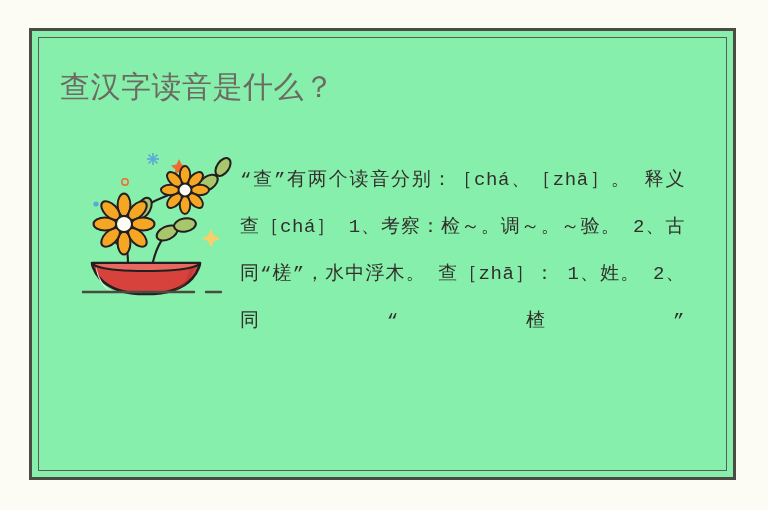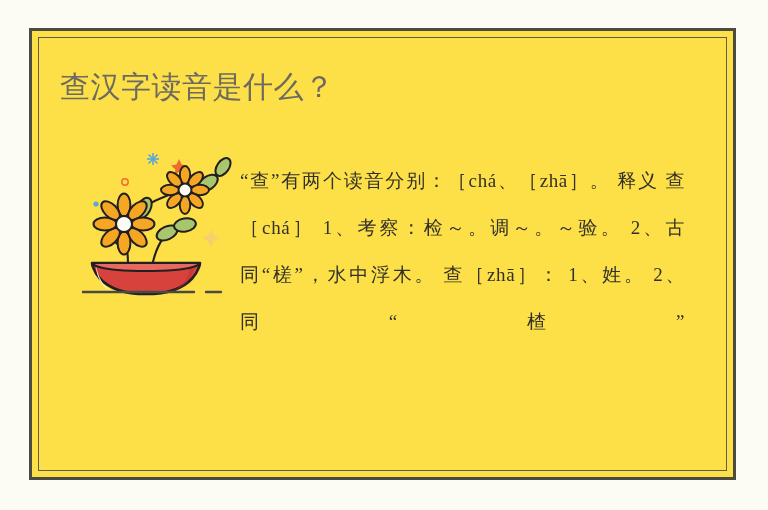--- a/index.html
+++ b/index.html
@@ -23,21 +23,21 @@
     background: #fdfcf4;
   }
   .outer-frame {
     position: absolute;
     left: 29px;
     top: 28px;
     width: 707px;
     height: 452px;
     border: 3px solid #4b4b42;
     box-sizing: border-box;
-    background: #fde047;
+    background: #86efac;
   }
   .inner-frame {
     position: absolute;
     left: 6px;
     top: 6px;
     right: 6px;
     bottom: 6px;
     border: 1px solid #5c5c52;
     box-sizing: border-box;
   }
@@ -70,21 +70,21 @@
     top: 14px;
     width: 160px;
     height: 160px;
   }
 
   .body-text {
     position: absolute;
     left: 208px;
     top: 26px;
     width: 445px;
-    font-family: Liberation Serif, serif;
+    font-family: Liberation Mono, monospace;
     font-size: 19px;
     line-height: 47px;
     color: #33302b;
     text-align: justify;
     text-justify: inter-character;
     letter-spacing: 0.6px;
   }
   .body-text::after {
     content: "";
     display: inline-block;

